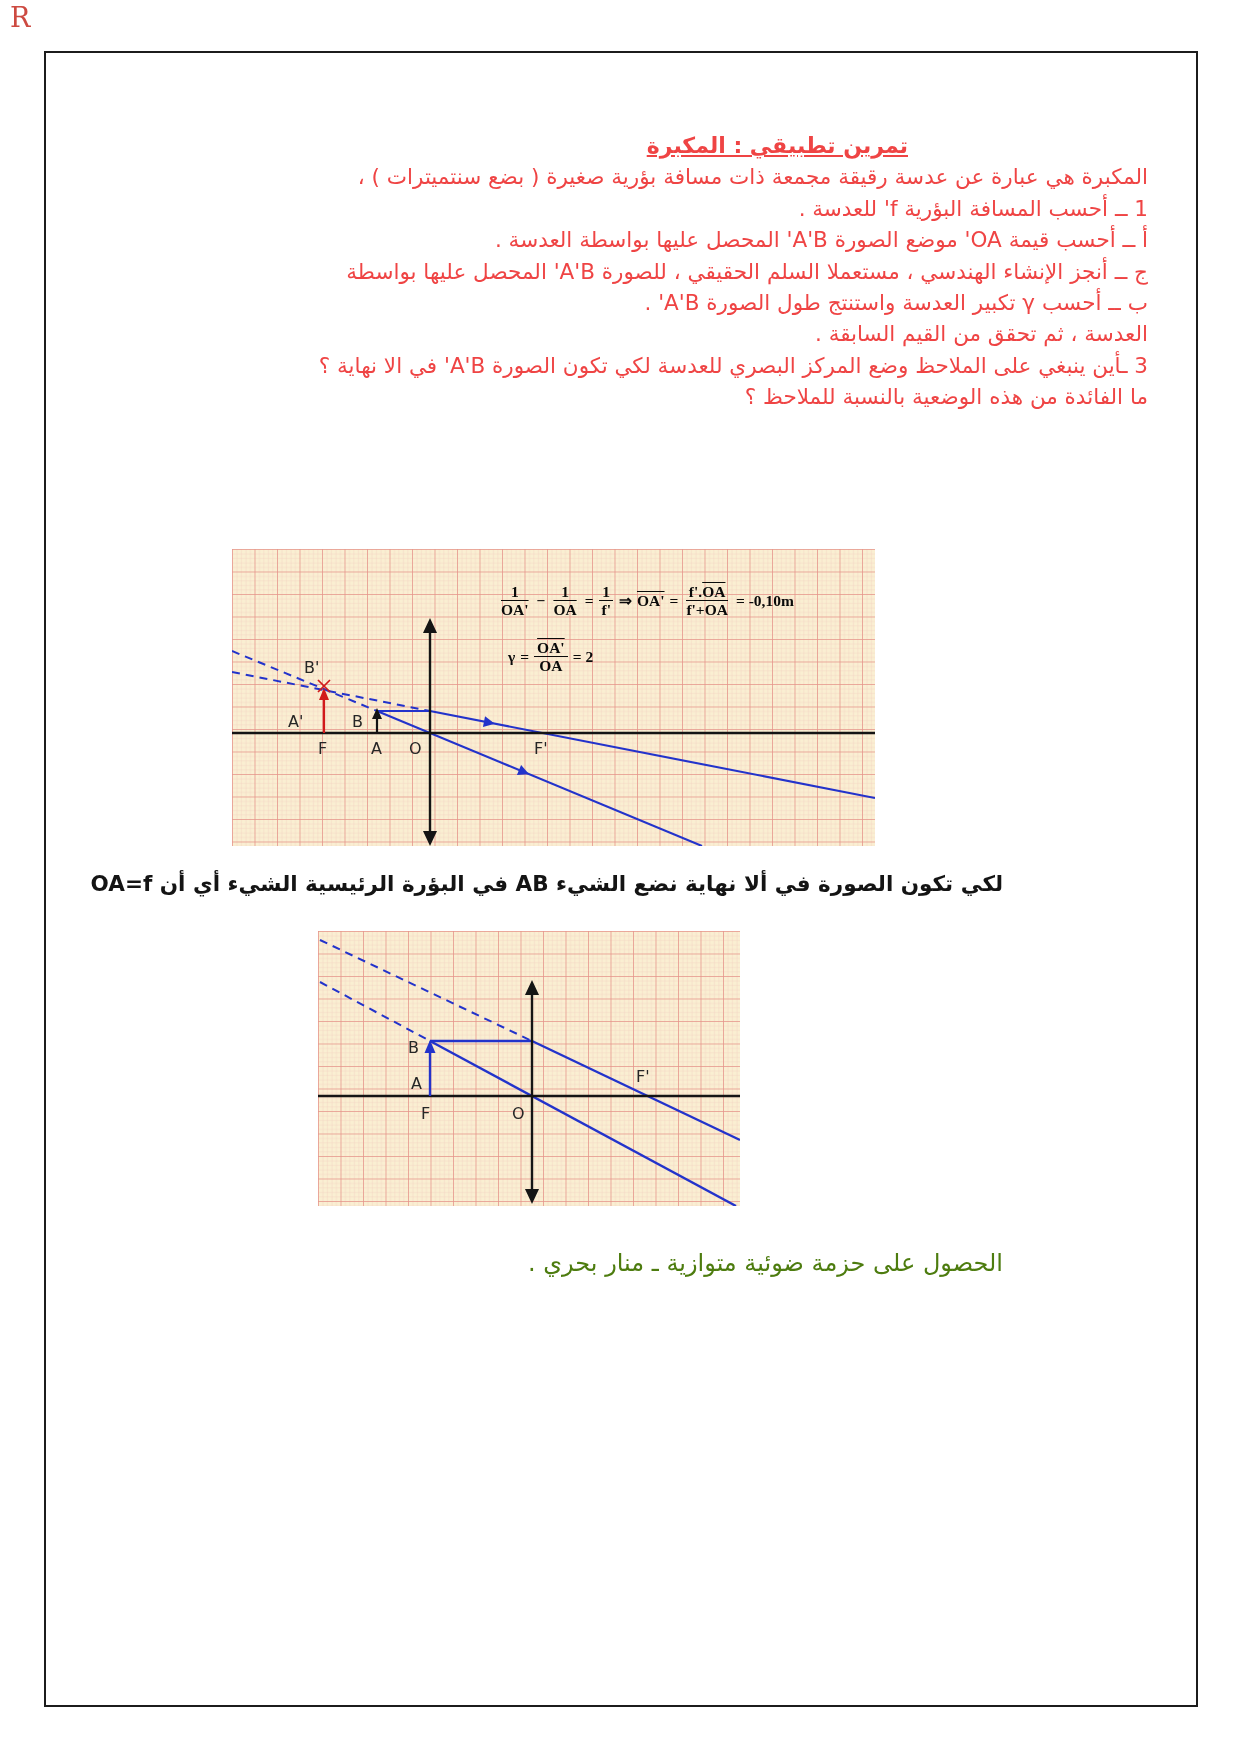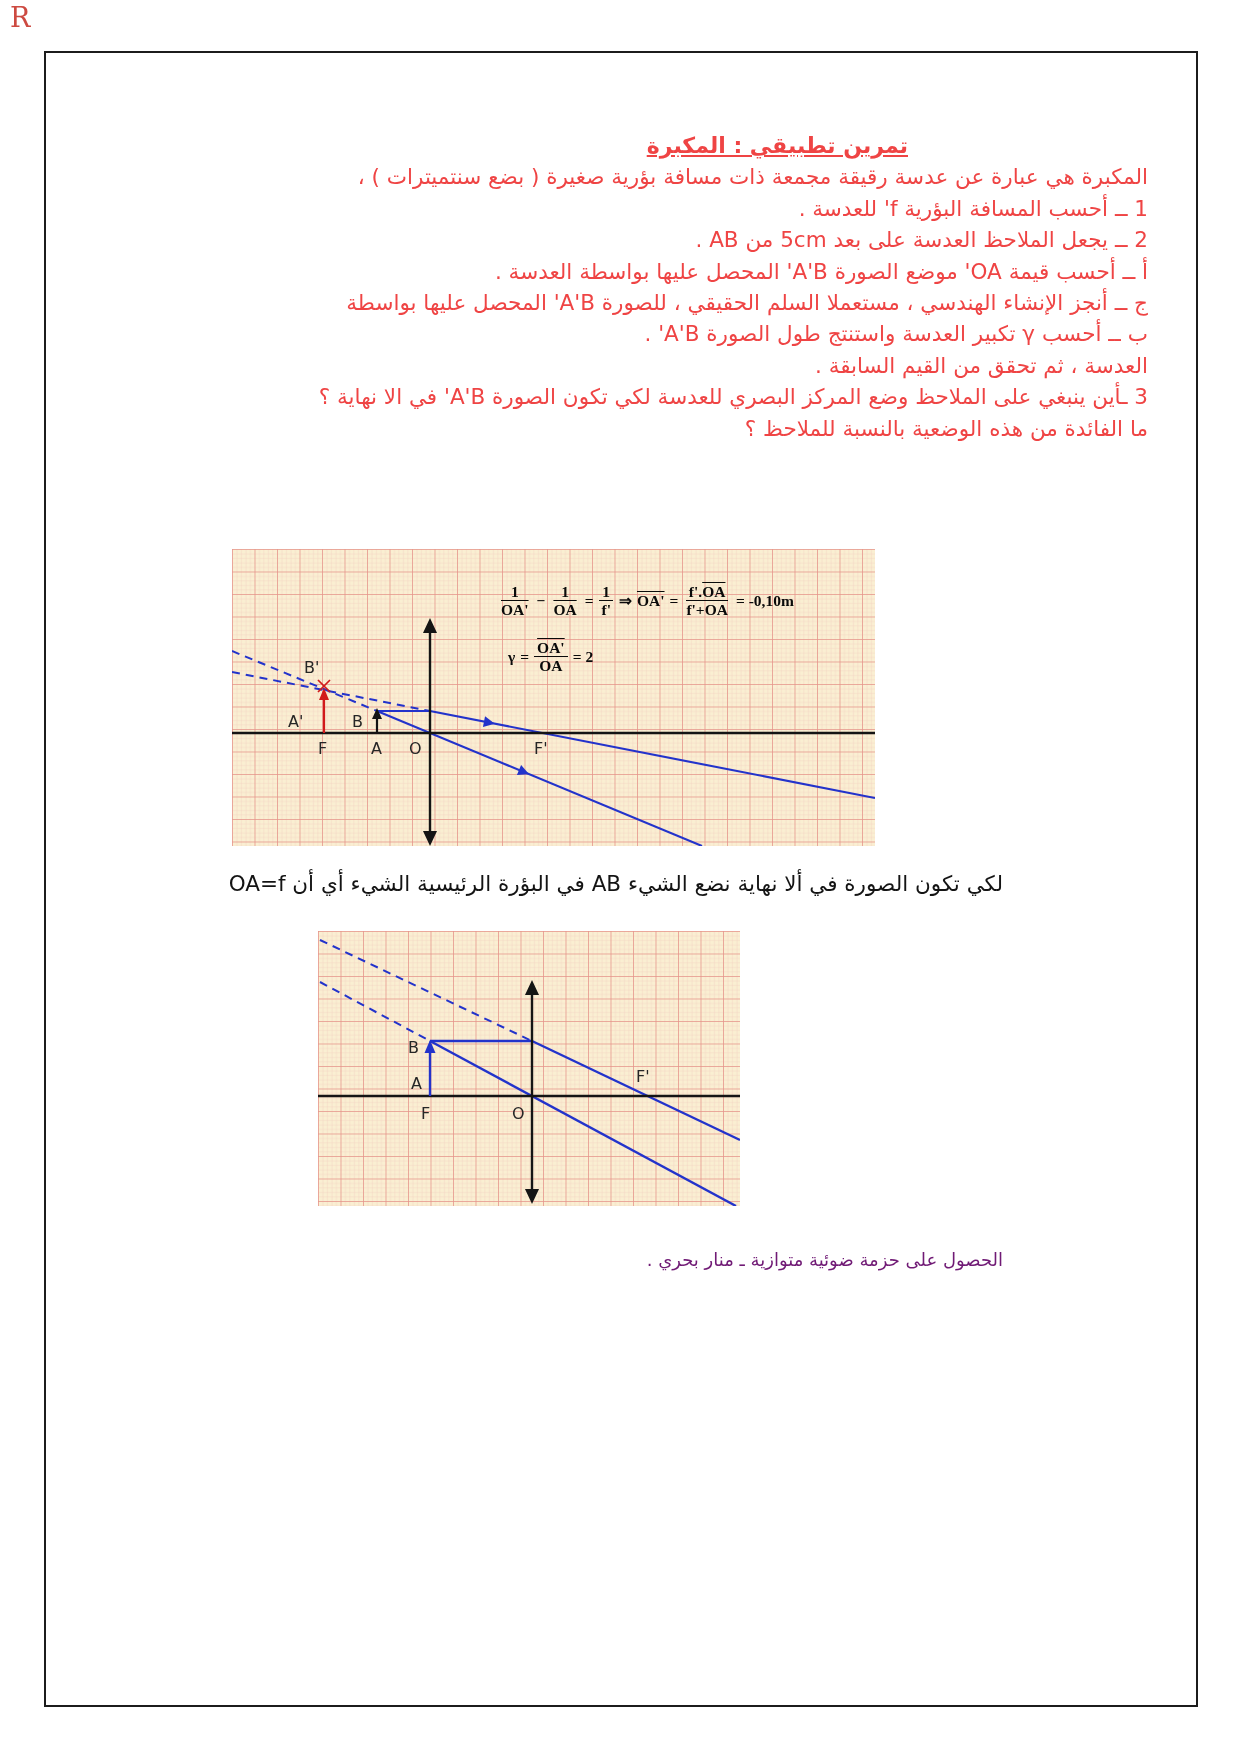--- a/index.html
+++ b/index.html
@@ -3,22 +3,22 @@
 <meta charset="utf-8">
 <style>
   html,body{margin:0;padding:0;}
   body{width:1240px;height:1754px;background:#ffffff;font-family:"DejaVu Sans",sans-serif;}
   .page{position:relative;width:1240px;height:1754px;background:#ffffff;overflow:hidden;}
   .corner-mark{position:absolute;left:10px;top:2px;font-family:"DejaVu Serif",serif;font-size:27px;color:#cd4a41;}
   .border-frame{position:absolute;left:44px;top:51px;width:1150px;height:1652px;border:2px solid #1c1c1c;}
   .text-block{position:absolute;top:130px;right:92px;width:1060px;direction:rtl;text-align:right;
               font-size:21.5px;line-height:31.4px;color:#ef4444;}
   .doc-title{font-weight:bold;text-decoration:underline;padding-right:240px;font-size:22px;}
-  .between-note{position:absolute;top:871px;right:237px;direction:rtl;text-align:right;font-size:21.5px;color:#141414;}
-  .footer-note{position:absolute;top:1249px;right:237px;direction:rtl;text-align:center;font-size:18px;color:#701a75;}
+  .between-note{position:absolute;top:871px;right:237px;direction:rtl;text-align:right;font-size:21.5px;color:#141414;font-weight:bold;}
+  .footer-note{position:absolute;top:1249px;right:237px;direction:rtl;text-align:center;font-size:24px;color:#4d7c0f;}
   .diagram{position:absolute;}
   .diagram-1{left:232px;top:549px;width:643px;height:297px;}
   .diagram-2{left:318px;top:931px;width:422px;height:275px;}
   .dsvg{position:absolute;left:0;top:0;}
   .formula{position:absolute;display:flex;align-items:center;gap:5px;direction:ltr;
            font-family:"Liberation Serif",serif;font-weight:bold;font-size:15.5px;color:#0a0a0a;line-height:1.1;}
   .formula-1{left:266px;top:34px;}
   .formula-2{left:276px;top:90px;}
   .frac{display:inline-flex;flex-direction:column;align-items:center;}
   .fnum{display:block;padding:0 3px;border-bottom:1.4px solid #0a0a0a;}
@@ -37,21 +37,20 @@
 
 <div class="page">
 
   <div class="corner-mark">R</div>
   <div class="border-frame"></div>
 
   <div class="text-block">
     <div class="doc-title">تمرين تطبيقي : المكبرة</div>
     <div class="body-line">المكبرة هي عبارة عن عدسة رقيقة مجمعة ذات مسافة بؤرية صغيرة ( بضع سنتميترات ) ،</div>
     <div class="body-line">1 ــ أحسب المسافة البؤرية f' للعدسة .</div>
-    <div class="body-line">2 ــ يجعل الملاحظ العدسة على بعد 5cm من AB .</div>
     <div class="body-line">أ ــ أحسب قيمة OA' موضع الصورة A'B' المحصل عليها بواسطة العدسة .</div>
     <div class="body-line">ج ــ أنجز الإنشاء الهندسي ، مستعملا السلم الحقيقي ، للصورة A'B' المحصل عليها بواسطة</div>
     <div class="body-line">ب ــ أحسب γ تكبير العدسة واستنتج طول الصورة A'B' .</div>
     <div class="body-line">العدسة ، ثم تحقق من القيم السابقة .</div>
     <div class="body-line">3 ـأين ينبغي على الملاحظ وضع المركز البصري للعدسة لكي تكون الصورة A'B' في الا نهاية ؟</div>
     <div class="body-line">ما الفائدة من هذه الوضعية بالنسبة للملاحظ ؟</div>
   </div>
 
   <div class="diagram diagram-1">
     <svg class="dsvg" width="643" height="297" viewBox="0 0 643 297">

